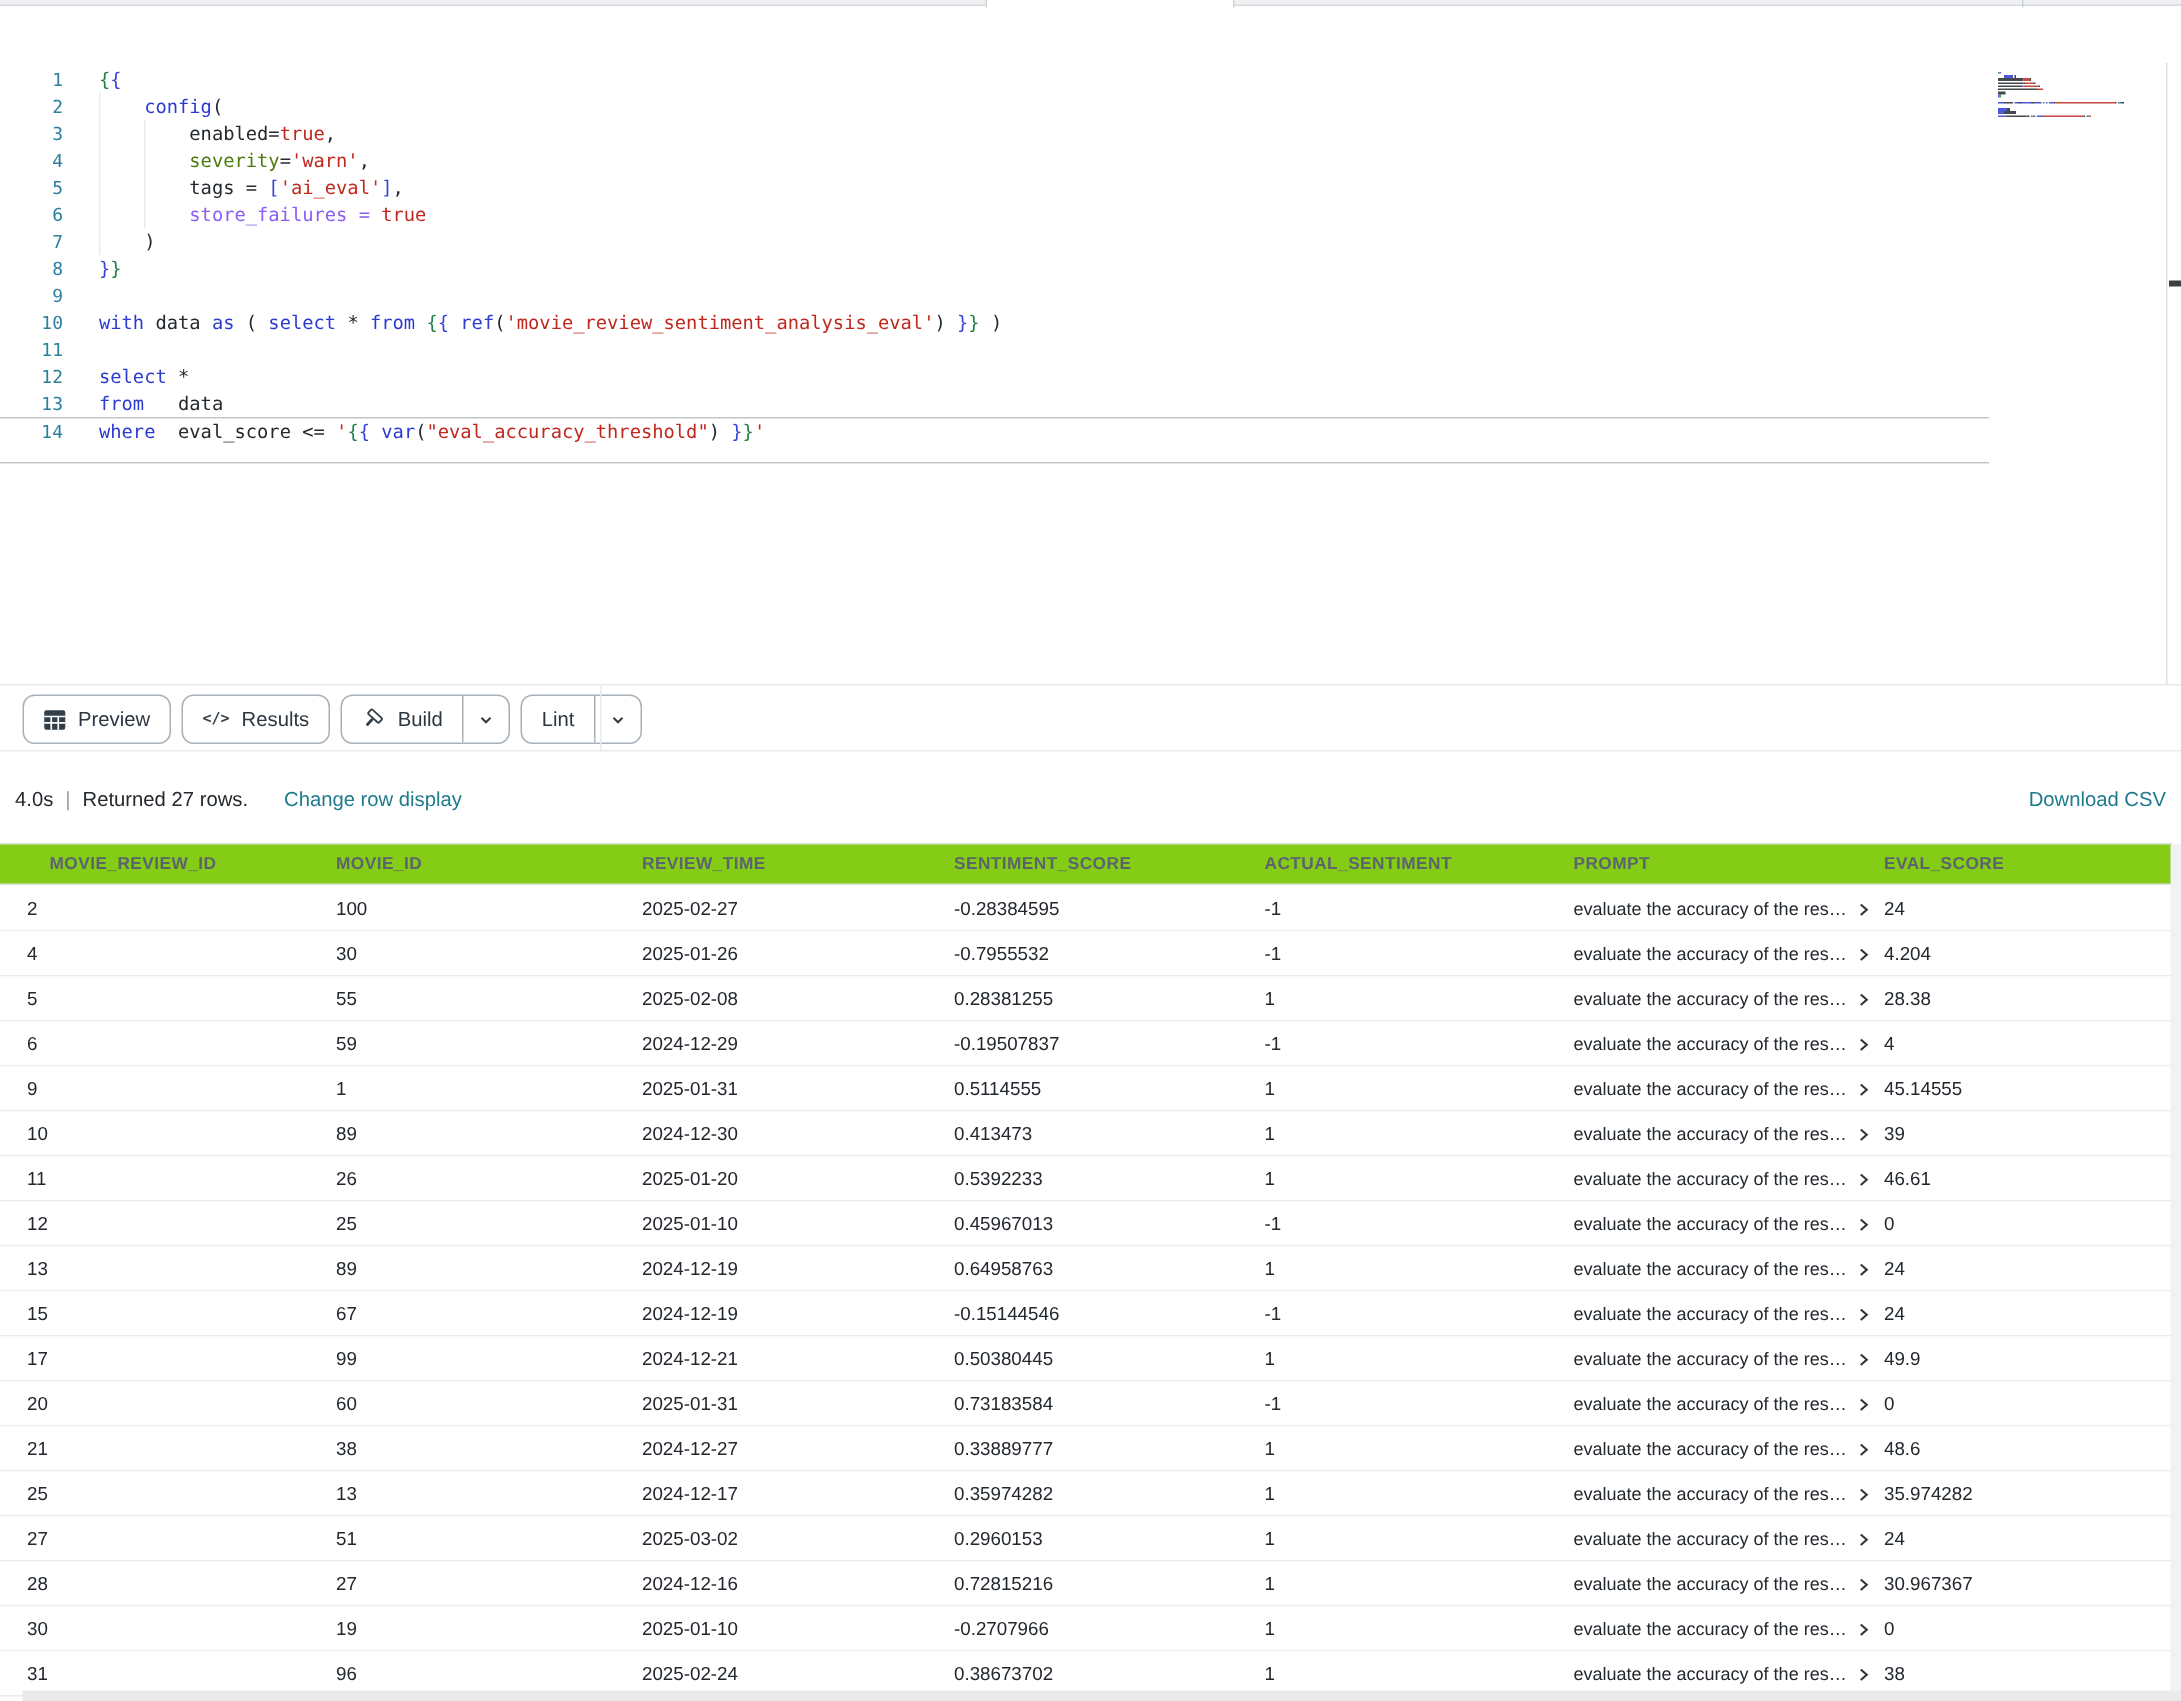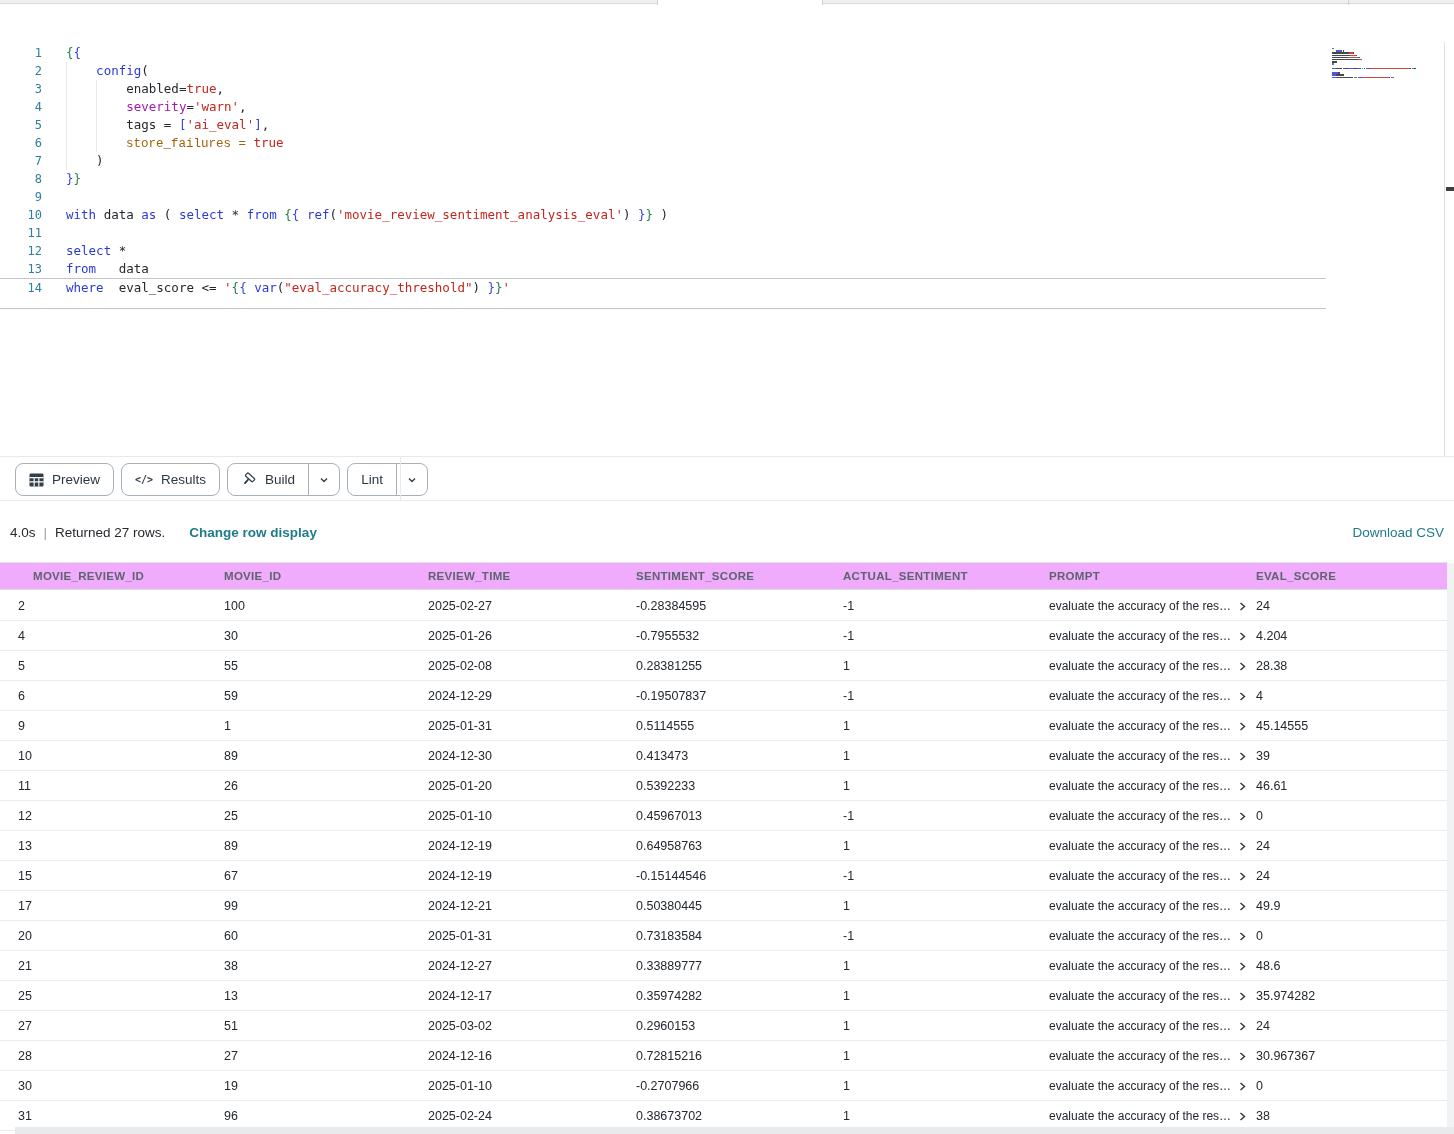--- a/index.html
+++ b/index.html
@@ -40,24 +40,24 @@
   .ide-btn .chev { display:flex; align-items:center; padding:0 10px; border-left:1px solid #a8b1b9; cursor:pointer; }
   .code-glyph { font-family:"DejaVu Sans Mono", monospace; font-size:10px; font-weight:bold; color:#323f48; }
   .toolbar-divider { position:absolute; left:400px; top:0; width:1px; height:44px; background:#e7e9eb; }
   .tabs { position:absolute; left:418px; top:0; height:44px; display:flex; }
   .tab { position:relative; display:flex; align-items:center; padding:0 15px; font-size:14px; color:#222930; cursor:pointer; }
   .tab.active::after { content:""; position:absolute; left:1px; right:1px; bottom:0; height:3px; background:#39434c; }
   
   .statusrow { position:absolute; left:0; top:502px; width:100%; height:60px; display:flex; align-items:center; padding:0 10px; font-size:13.5px; background:#fff; }
   .statusrow .pipe { margin:0 8px; color:#9aa0a6; }
   .link { color:#1f7b8c; cursor:pointer; }
-  .change-link { margin-left:24px;font-weight:bold; }
+  .change-link { margin-left:24px; }
   .dl-link { margin-left:auto; }
   
-  .thead { position:absolute; left:0; top:562px; width:1448px; height:28px; background:#f0abfc;
+  .thead { position:absolute; left:0; top:562px; width:1448px; height:28px; background:#84cc16;
     border-top:1px solid #e0e3e6; border-bottom:1px solid #dde0e3;
     display:grid; grid-template-columns:206px 204px 208px 207px 206px 207px 1fr; align-items:center; padding-left:18px; }
   .th { font-size:11.5px; font-weight:bold; color:#5c646e; letter-spacing:0.3px; }
   .th0 { padding-left:15px; }
   .tbody { position:absolute; left:0; top:591px; width:1448px; }
   .tr { display:grid; grid-template-columns:206px 204px 208px 207px 206px 207px 1fr; align-items:center;
     height:30px; padding-left:18px; border-bottom:1px solid #e9ebed; background:#fff; }
   .td { font-size:12.5px; color:#23282e; }
   .td.prompt { display:flex; align-items:center; gap:7px; font-size:12px; cursor:pointer; }
   .prompt-chev { flex:none; margin-top:1px; }
@@ -76,23 +76,23 @@
     <div class="ts-tick" style="left:822px"></div>
     <div class="ts-tick" style="left:1348px"></div>
   </div>
 
 
   <div class="editor">
     <div id="code-lines">
         <div class="cm-line"><span class="ln">1</span><span style="color: rgb(34, 128, 72);">{</span><span style="color: rgb(56, 68, 216);">{</span></div>
         <div class="cm-line"><span class="ln">2</span><span class="guide" style="left: 66px;"></span><span style="color: rgb(36, 41, 46);">    </span><span style="color: rgb(43, 59, 210);">config</span><span style="color: rgb(36, 41, 46);">(</span></div>
         <div class="cm-line"><span class="ln">3</span><span class="guide" style="left: 66px;"></span><span class="guide" style="left: 96.12px;"></span><span style="color: rgb(36, 41, 46);">        enabled</span><span style="color: rgb(36, 41, 46);">=</span><span style="color: rgb(192, 39, 29);">true</span><span style="color: rgb(36, 41, 46);">,</span></div>
-        <div class="cm-line"><span class="ln">4</span><span class="guide" style="left: 66px;"></span><span class="guide" style="left: 96.12px;"></span><span style="color: #a21caf;">        severity</span><span style="color: rgb(36, 41, 46);">=</span><span style="color: rgb(192, 39, 29);">'warn'</span><span style="color: rgb(36, 41, 46);">,</span></div>
+        <div class="cm-line"><span class="ln">4</span><span class="guide" style="left: 66px;"></span><span class="guide" style="left: 96.12px;"></span><span style="color: #4d7c0f;">        severity</span><span style="color: rgb(36, 41, 46);">=</span><span style="color: rgb(192, 39, 29);">'warn'</span><span style="color: rgb(36, 41, 46);">,</span></div>
         <div class="cm-line"><span class="ln">5</span><span class="guide" style="left: 66px;"></span><span class="guide" style="left: 96.12px;"></span><span style="color: rgb(36, 41, 46);">        tags = </span><span style="color: rgb(56, 68, 216);">[</span><span style="color: rgb(192, 39, 29);">'ai_eval'</span><span style="color: rgb(56, 68, 216);">]</span><span style="color: rgb(36, 41, 46);">,</span></div>
-        <div class="cm-line"><span class="ln">6</span><span class="guide" style="left: 66px;"></span><span class="guide" style="left: 96.12px;"></span><span style="color: #a16207; font-family: Liberation Mono, monospace;">        store_failures = </span><span style="color: rgb(192, 39, 29);">true</span></div>
+        <div class="cm-line"><span class="ln">6</span><span class="guide" style="left: 66px;"></span><span class="guide" style="left: 96.12px;"></span><span style="color: #8b5cf6;">        store_failures = </span><span style="color: rgb(192, 39, 29);">true</span></div>
         <div class="cm-line"><span class="ln">7</span><span class="guide" style="left: 66px;"></span><span style="color: rgb(36, 41, 46);">    )</span></div>
         <div class="cm-line"><span class="ln">8</span><span style="color: rgb(56, 68, 216);">}</span><span style="color: rgb(34, 128, 72);">}</span></div>
         <div class="cm-line"><span class="ln">9</span></div>
         <div class="cm-line"><span class="ln">10</span><span style="color: rgb(43, 59, 210);">with</span><span style="color: rgb(36, 41, 46);"> data </span><span style="color: rgb(43, 59, 210);">as</span><span style="color: rgb(36, 41, 46);"> ( </span><span style="color: rgb(43, 59, 210);">select</span><span style="color: rgb(36, 41, 46);"> * </span><span style="color: rgb(43, 59, 210);">from</span><span style="color: rgb(36, 41, 46);"> </span><span style="color: rgb(34, 128, 72);">{</span><span style="color: rgb(56, 68, 216);">{</span><span style="color: rgb(36, 41, 46);"> </span><span style="color: rgb(43, 59, 210);">ref</span><span style="color: rgb(36, 41, 46);">(</span><span style="color: rgb(192, 39, 29);">'movie_review_sentiment_analysis_eval'</span><span style="color: rgb(36, 41, 46);">)</span><span style="color: rgb(36, 41, 46);"> </span><span style="color: rgb(56, 68, 216);">}</span><span style="color: rgb(34, 128, 72);">}</span><span style="color: rgb(36, 41, 46);"> )</span></div>
         <div class="cm-line"><span class="ln">11</span></div>
         <div class="cm-line"><span class="ln">12</span><span style="color: rgb(43, 59, 210);">select</span><span style="color: rgb(36, 41, 46);"> *</span></div>
         <div class="cm-line"><span class="ln">13</span><span style="color: rgb(43, 59, 210);">from</span><span style="color: rgb(36, 41, 46);">   data</span></div>
         <div class="cm-line active"><span class="ln">14</span><span style="color: rgb(43, 59, 210);">where</span><span style="color: rgb(36, 41, 46);">  eval_score </span><span style="color: rgb(36, 41, 46);">&lt;=</span><span style="color: rgb(36, 41, 46);"> </span><span style="color: rgb(192, 39, 29);">'</span><span style="color: rgb(34, 128, 72);">{</span><span style="color: rgb(56, 68, 216);">{</span><span style="color: rgb(36, 41, 46);"> </span><span style="color: rgb(43, 59, 210);">var</span><span style="color: rgb(36, 41, 46);">(</span><span style="color: rgb(192, 39, 29);">"eval_accuracy_threshold"</span><span style="color: rgb(36, 41, 46);">)</span><span style="color: rgb(36, 41, 46);"> </span><span style="color: rgb(56, 68, 216);">}</span><span style="color: rgb(34, 128, 72);">}</span><span style="color: rgb(192, 39, 29);">'</span></div>
       </div>
     <div class="minimap" id="minimap">

